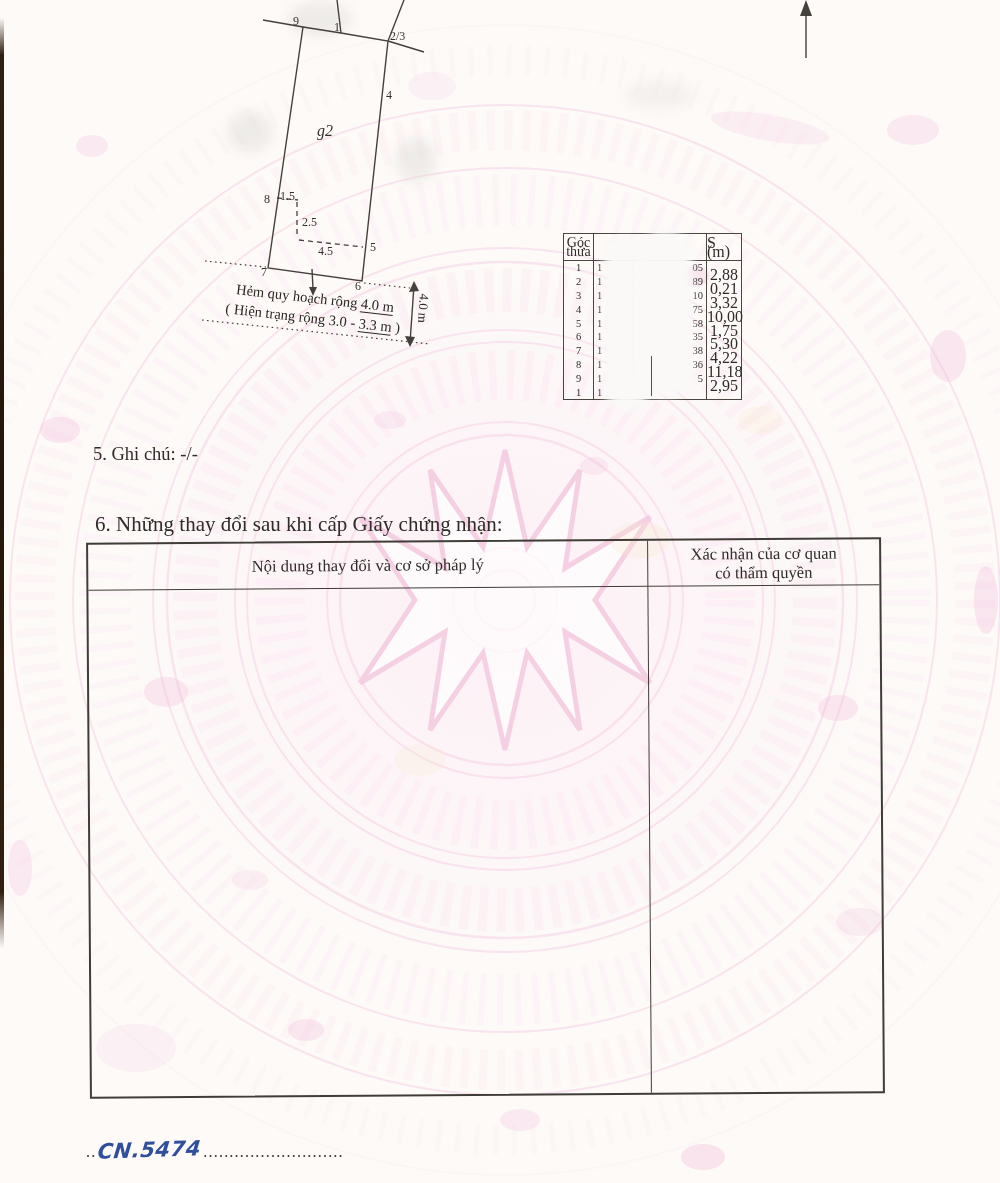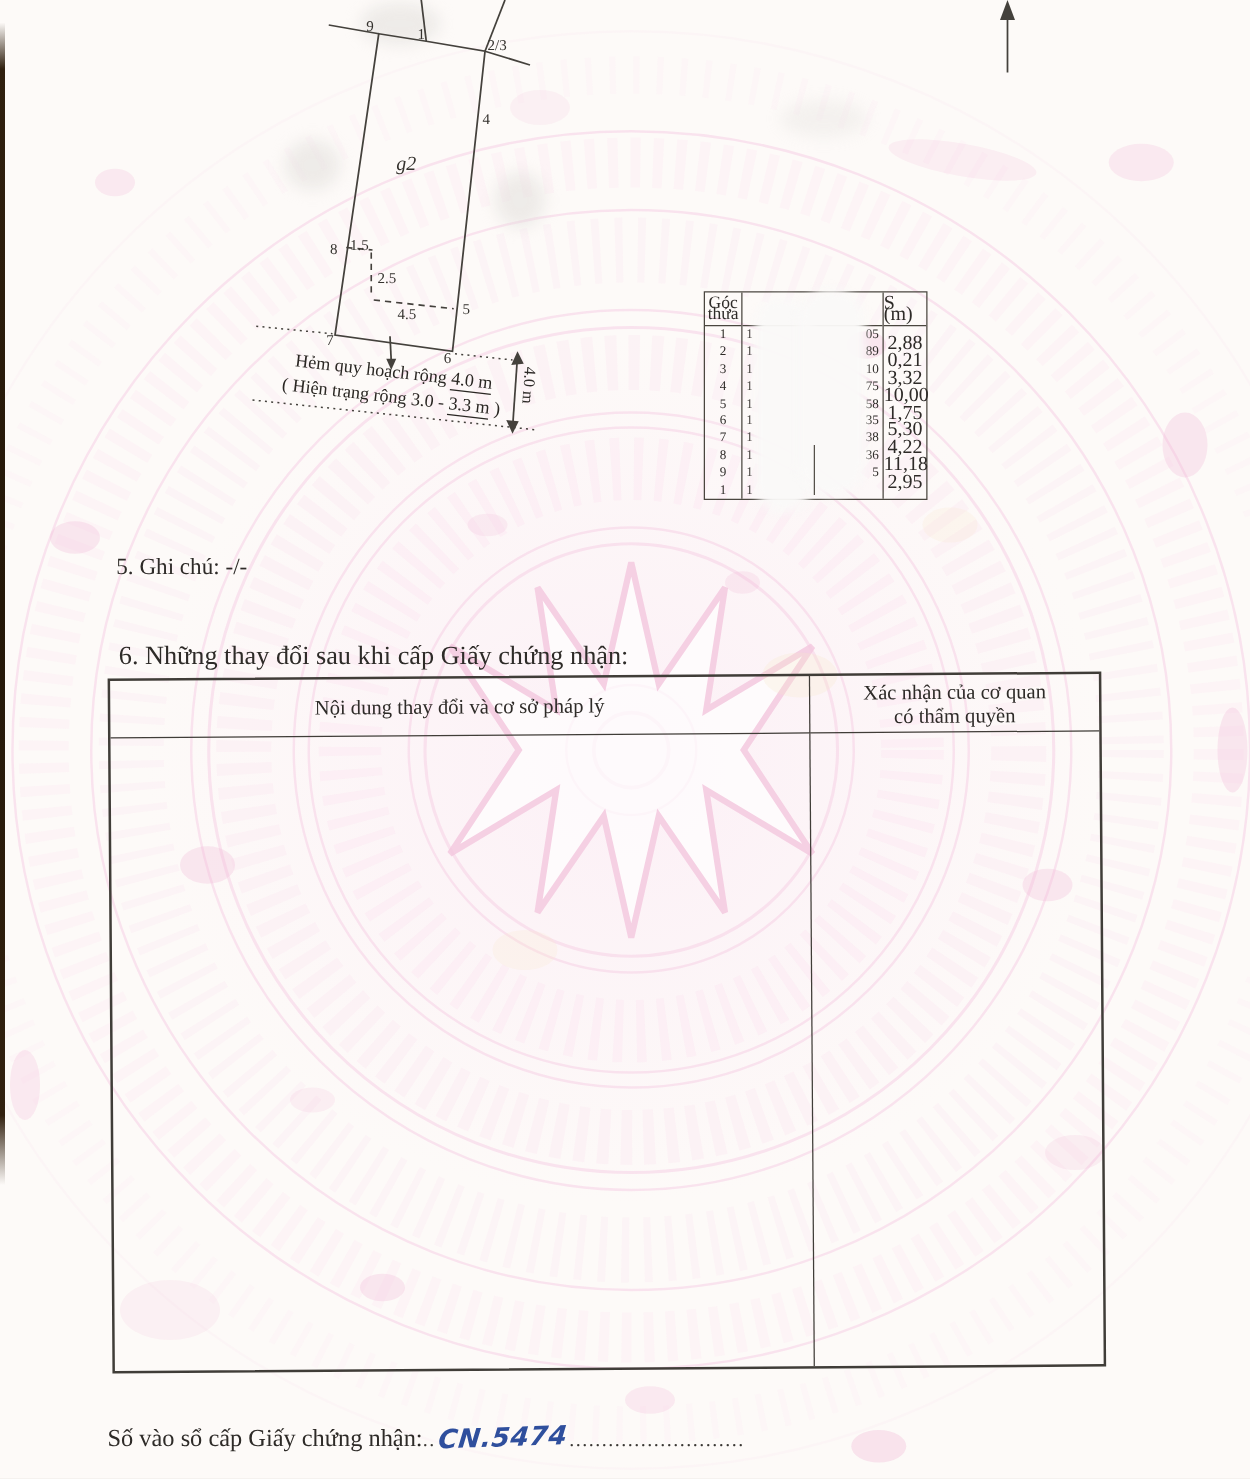--- a/index.html
+++ b/index.html
@@ -275,19 +275,18 @@
     </div>
     <div class="cht-h">
       <span>Xác nhận của cơ quan</span>
       <span>có thẩm quyền</span>
     </div>
     <div class="cht-body cht-left"></div>
     <div class="cht-body"></div>
   </div>
 
   <div class="abs footer">
-    <span class="footer-label">Số vào sổ cấp Giấy chứng nhận:</span>
     <span class="leader">..</span>
     <span class="book-number">CN.5474</span>
     <span class="leader">...........................</span>
   </div>
 
 </div>
 
 </body></html>

